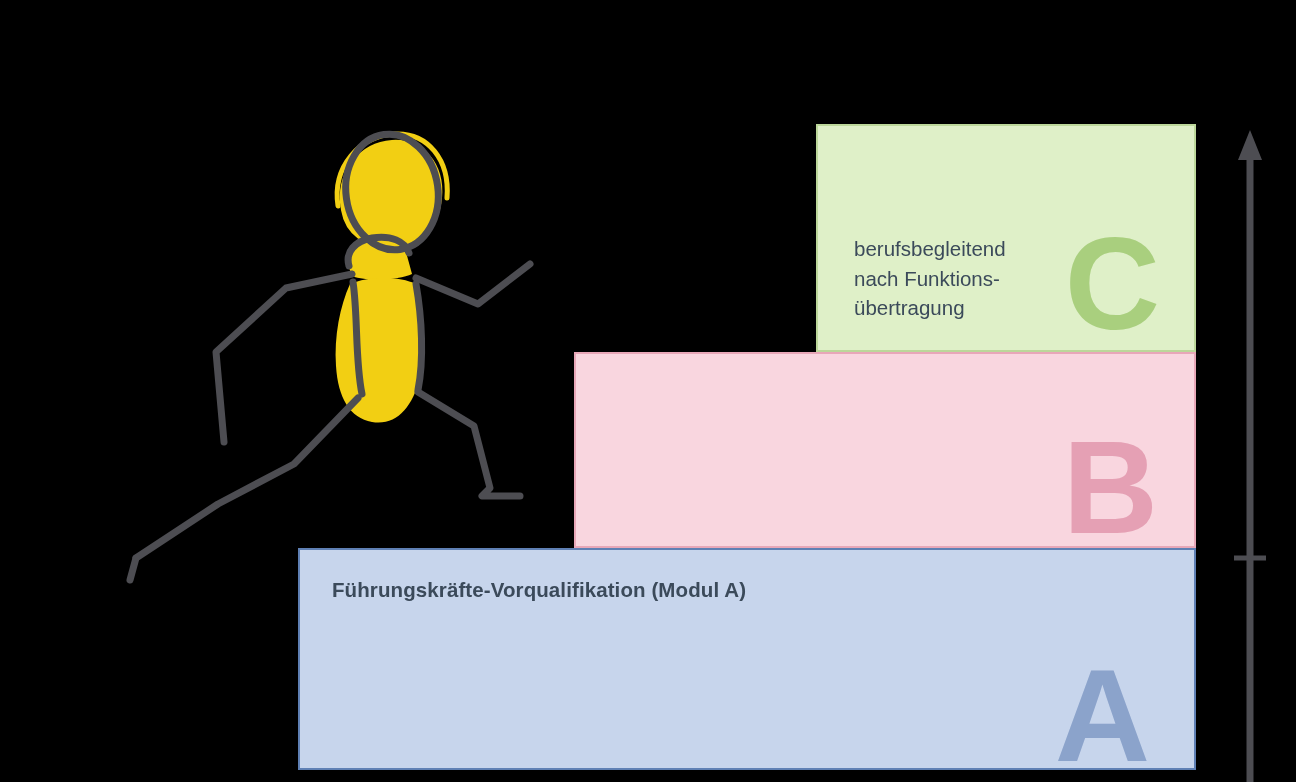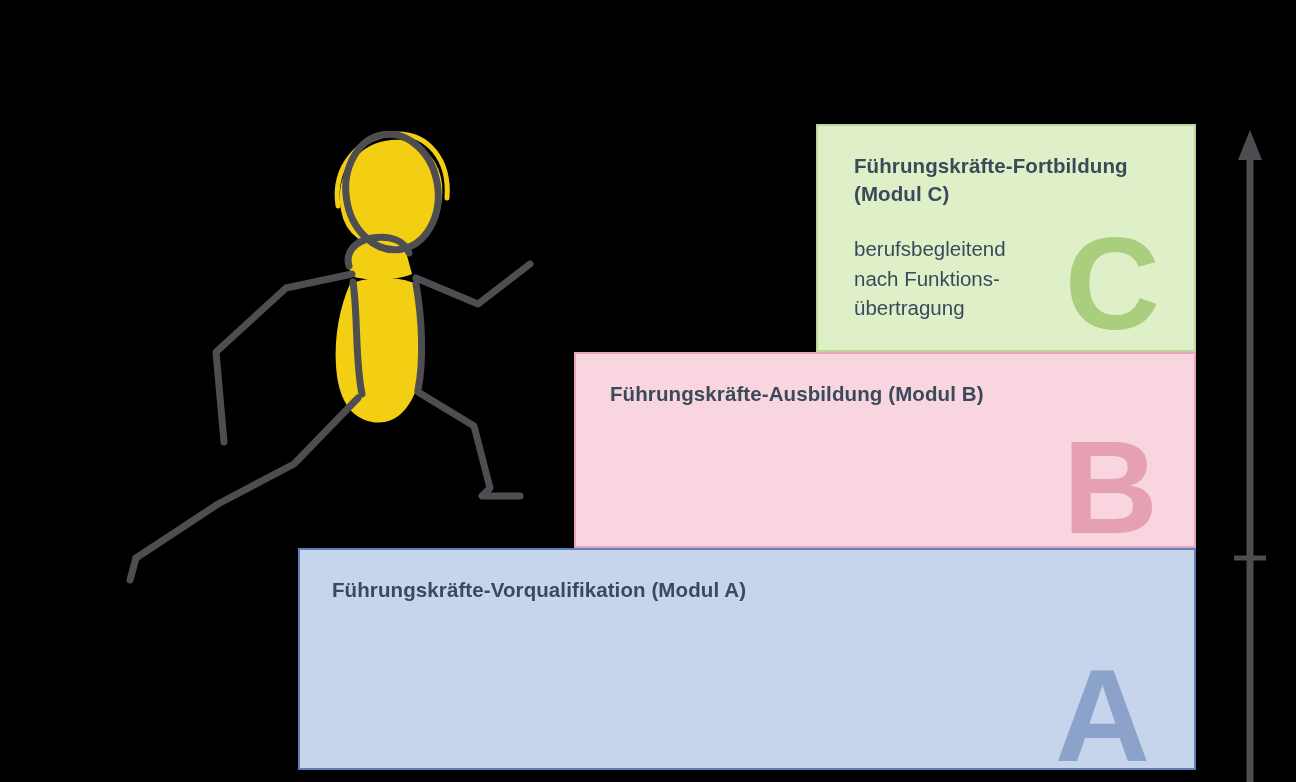--- a/index.html
+++ b/index.html
@@ -180,30 +180,27 @@
       <path d="M316 218 L378 244 L430 204" fill="none" stroke="#4d4d52" stroke-width="7" stroke-linecap="round" stroke-linejoin="round"></path>
 
       <path d="M258 338 L194 404 L118 444 L36 498" fill="none" stroke="#4d4d52" stroke-width="7" stroke-linecap="round" stroke-linejoin="round"></path>
       <path d="M36 498 L30 520" fill="none" stroke="#4d4d52" stroke-width="7" stroke-linecap="round"></path>
 
       <path d="M318 332 L374 366 L390 428 L382 436 L420 436" fill="none" stroke="#4d4d52" stroke-width="7" stroke-linecap="round" stroke-linejoin="round"></path>
     </svg>
   </div>
 
   <div class="step" id="step-c">
-    <div class="title">Führungskräfte-Fortbildung
-(Modul C)</div>
     <div class="body">berufsbegleitend
 nach Funktions-
 übertragung</div>
     <div class="bigletter">C</div>
   </div>
 
   <div class="step" id="step-b">
-    <div class="title">Führungskräfte-Ausbildung (Modul B)</div>
     <div class="bigletter">B</div>
   </div>
 
   <div class="step" id="step-a">
     <div class="title">Führungskräfte-Vorqualifikation (Modul A)</div>
     <div class="bigletter">A</div>
   </div>
 
   <div id="axis-arrow">
     <svg width="40" height="652" viewBox="0 0 40 652" xmlns="http://www.w3.org/2000/svg">

